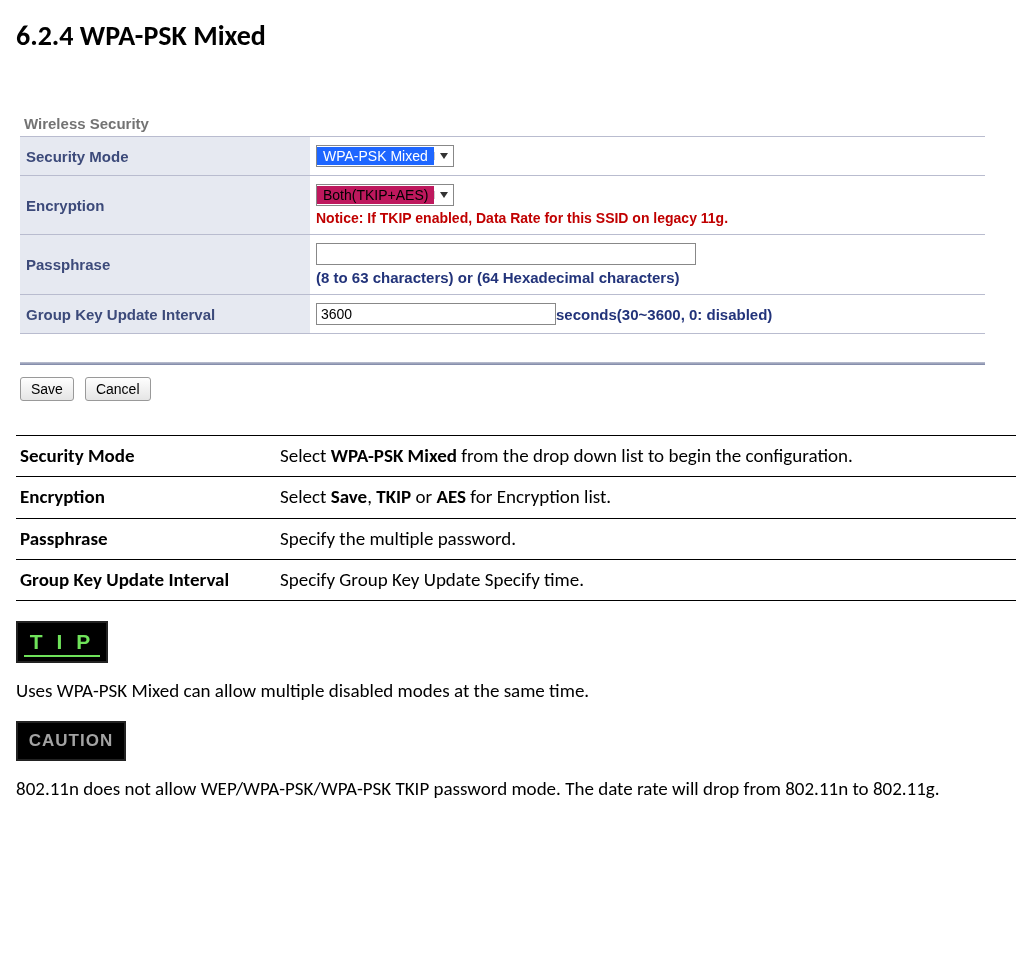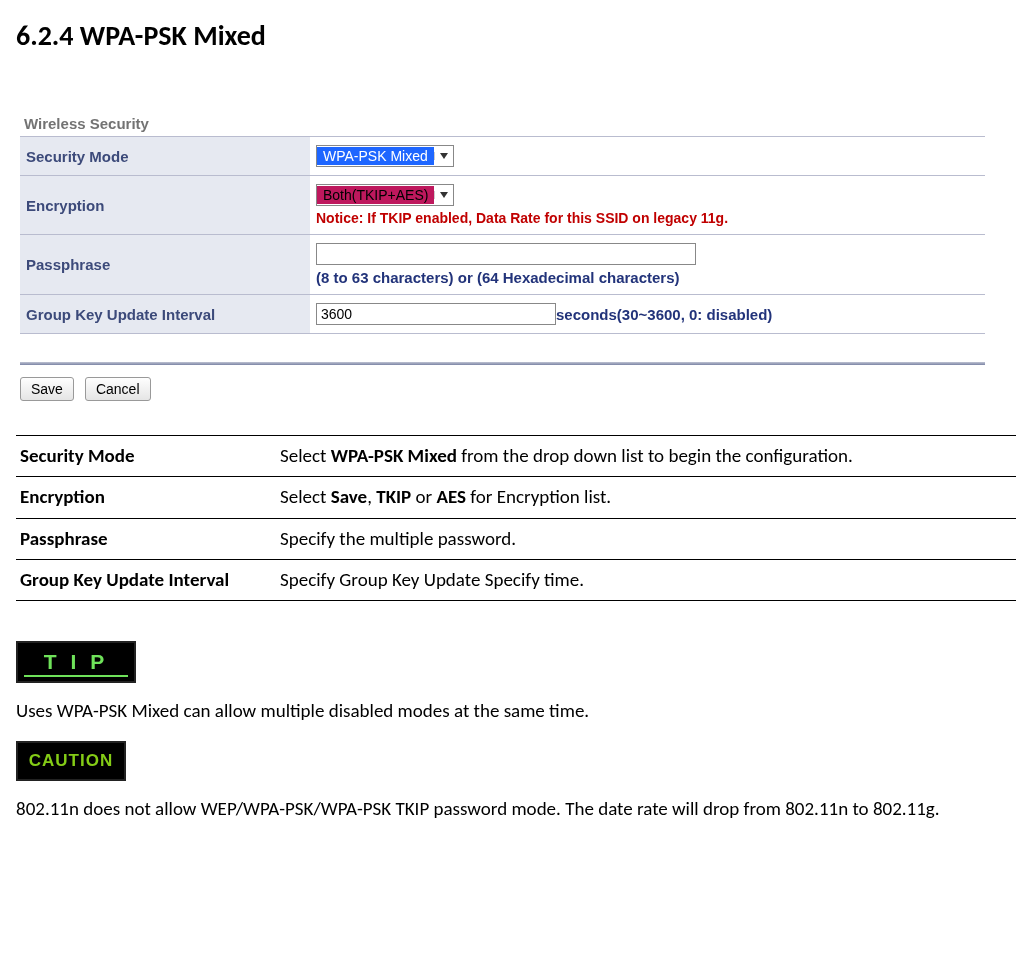--- a/index.html
+++ b/index.html
@@ -141,25 +141,25 @@
     }
     .desc-table td.term {
       width: 260px;
       font-weight: bold;
     }
     .desc-table b { font-weight: bold; }
 
     
     .callout-box {
       display: inline-block;
-      width: 120px;
+      width: 92px;
       height: 42px;
       border: 2px solid #222;
       text-align: center;
-      margin-top: 40px;
+      margin-top: 20px;
       margin-bottom: 8px;
       position: relative;
     }
     .callout-box.tip {
       background: #000;
     }
     .callout-box.tip .callout-text {
       color: #6fe25a;
       font-family: Arial, sans-serif;
       font-weight: bold;
@@ -175,21 +175,21 @@
       height: 2px;
       background: #6fe25a;
     }
     .callout-box.caution {
       background: #000;
       margin-top: 10px;
       width: 110px;
       height: 40px;
     }
     .callout-box.caution .callout-text {
-      color: #84cc16;
+      color: #a3a3a3;
       font-family: Arial, sans-serif;
       font-weight: bold;
       font-size: 17px;
       line-height: 36px;
       letter-spacing: 1px;
     }
     .body-text {
       font-family: Calibri, Arial, sans-serif;
       font-size: 19px;
       line-height: 1.7;

